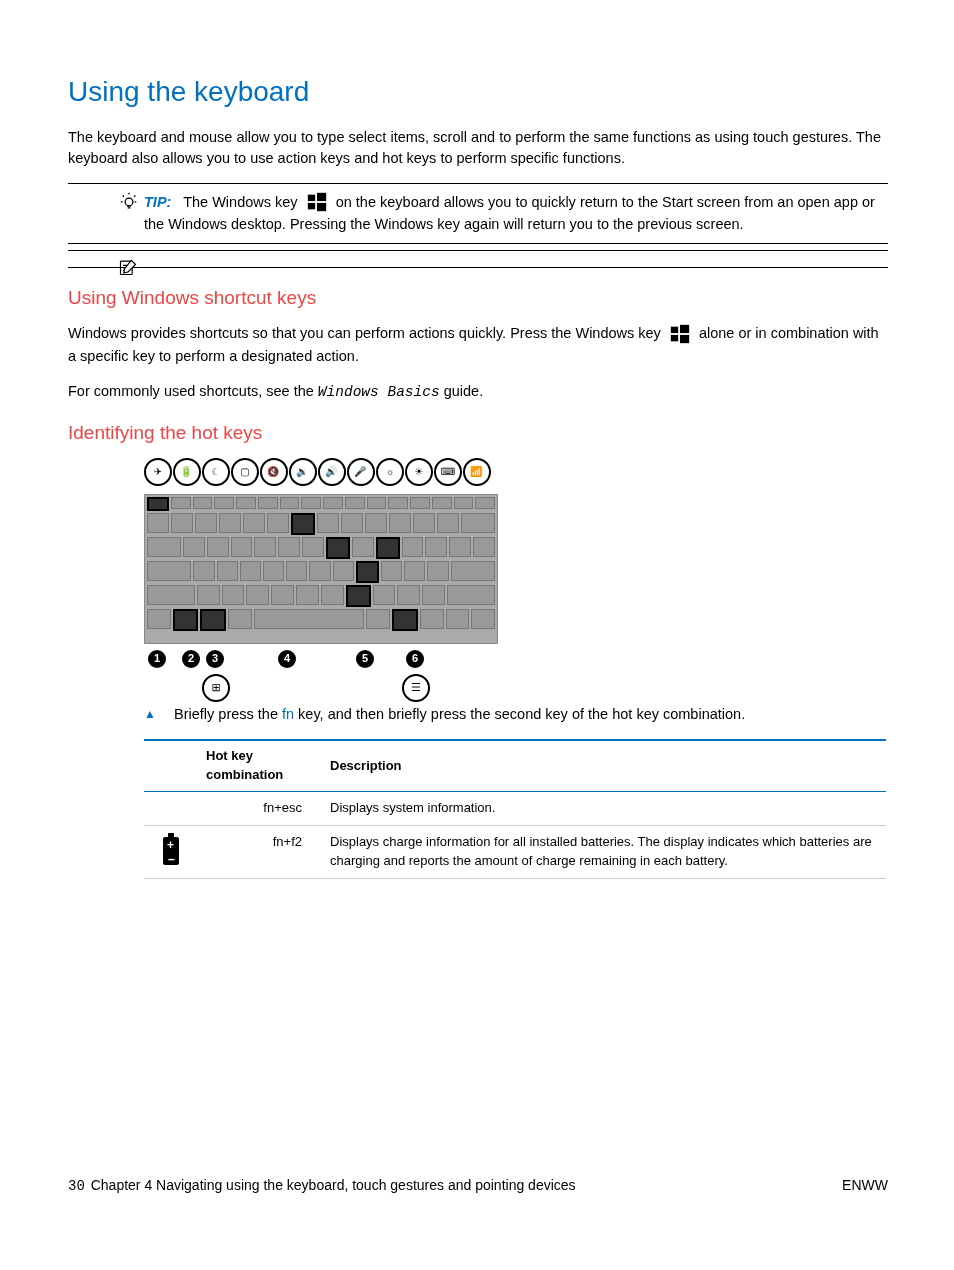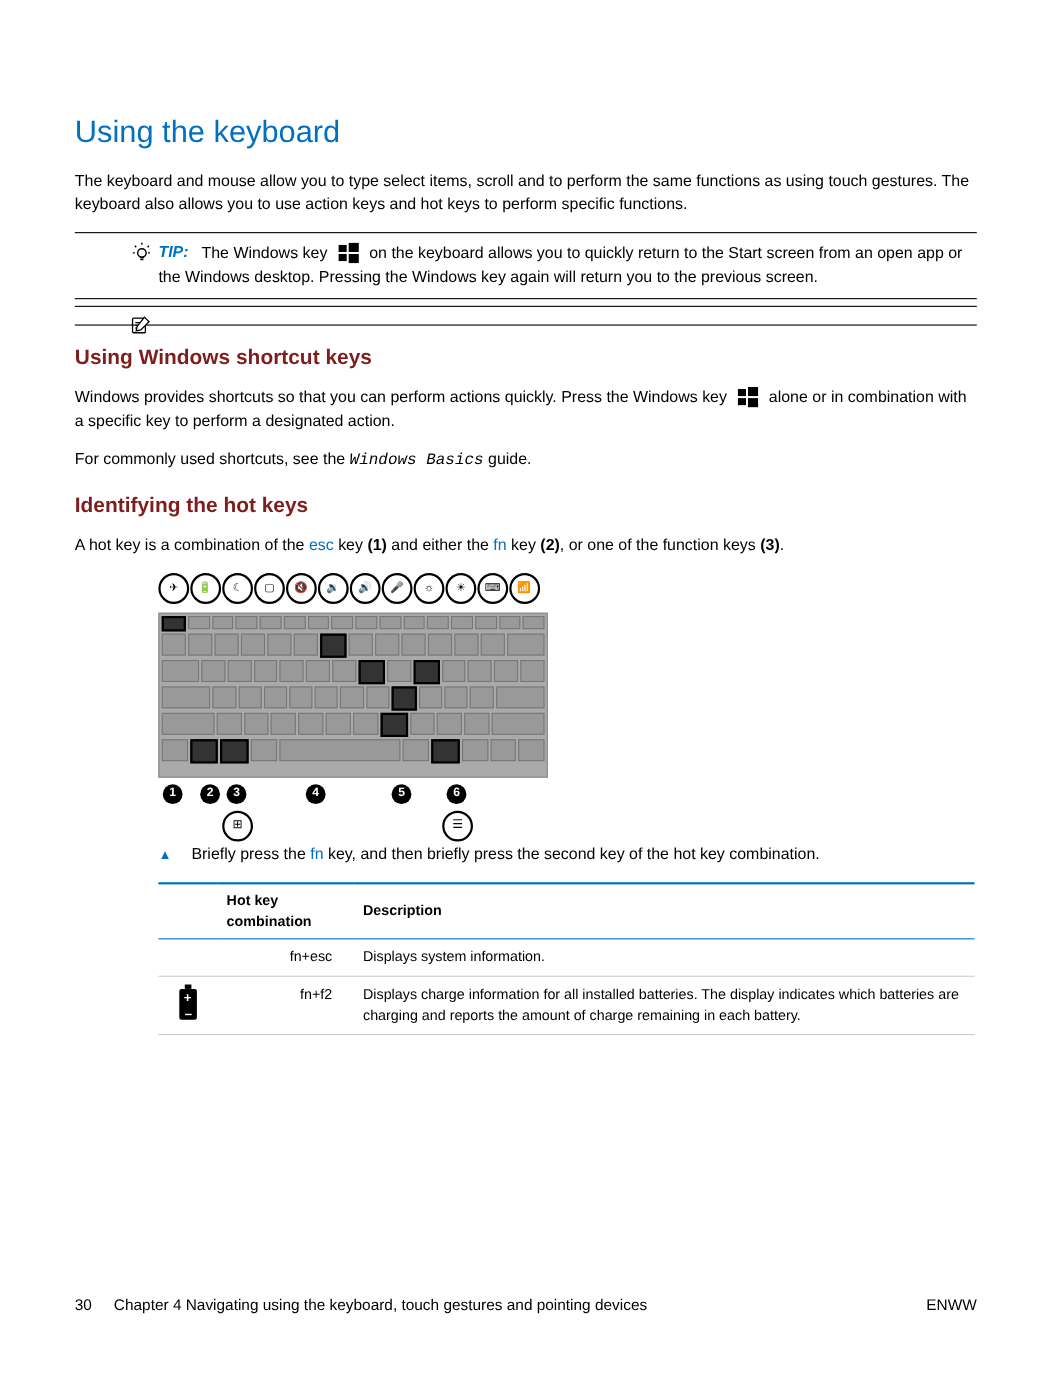--- a/index.html
+++ b/index.html
@@ -10,33 +10,33 @@
     padding: 0;
     background: #fff;
     width: 954px;
     height: 1270px;
     position: relative;
     line-height: 1.45;
   }
   .page {
     position: absolute;
     left: 68px;
-    top: 100px;
+    top: 72px;
     width: 820px;
   }
   h1 {
     color: #0070c0;
     font-size: 28px;
     font-weight: normal;
     margin: 0 0 14px 0;
   }
   h2 {
-    color: #7f1d1d;
+    color: #ef4444;
     font-size: 19px;
-    font-weight: bold;
+    font-weight: normal;
     margin: 16px 0 12px 0;
   }
   .body-indent {
     margin-left: 76px;
   }
   .para {
     margin: 0 0 14px 0;
   }
   .callout {
     border-top: 1px solid #000;
@@ -256,21 +256,21 @@
   .footer {
     position: absolute;
     bottom: 74px;
     left: 68px;
     width: 820px;
     font-size: 14px;
     display: flex;
     justify-content: space-between;
   }
   .footer .left { }
-  .footer .pn { margin-right: 16px; }
+  .footer .pn { margin-right: 2px; font-family: Liberation Mono, monospace; }
 </style>
 </head>
 <body>
 
 <div class="page">
 
   <h1>Using the keyboard</h1>
 
   <p class="body-indent para">The keyboard and mouse allow you to type select items, scroll and to perform the same functions as using touch gestures. The keyboard also allows you to use action keys and hot keys to perform specific functions.</p>
 
@@ -329,23 +329,20 @@
     </span>
     <span>alone or in combination with a specific key to perform a designated action.</span>
   </p>
 
   <p class="body-indent para">
     <span>For commonly used shortcuts, see the </span><span class="italic">Windows Basics</span><span> guide.</span>
   </p>
 
   <h2>Identifying the hot keys</h2>
 
-  <p class="body-indent para">
-    <span>A hot key is a combination of the </span><span class="blue">esc</span><span> key </span><b>(1)</b><span> and either the </span><span class="blue">fn</span><span> key </span><b>(2)</b><span>, or one of the function keys </span><b>(3)</b><span>.</span>
-  </p>
 
   <div class="kbd-image">
     <div class="fn-row">
       <div class="fn-circle">✈</div>
         <div class="fn-circle">🔋</div>
         <div class="fn-circle">☾</div>
         <div class="fn-circle">▢</div>
         <div class="fn-circle">🔇</div>
         <div class="fn-circle">🔉</div>
         <div class="fn-circle">🔊</div>

